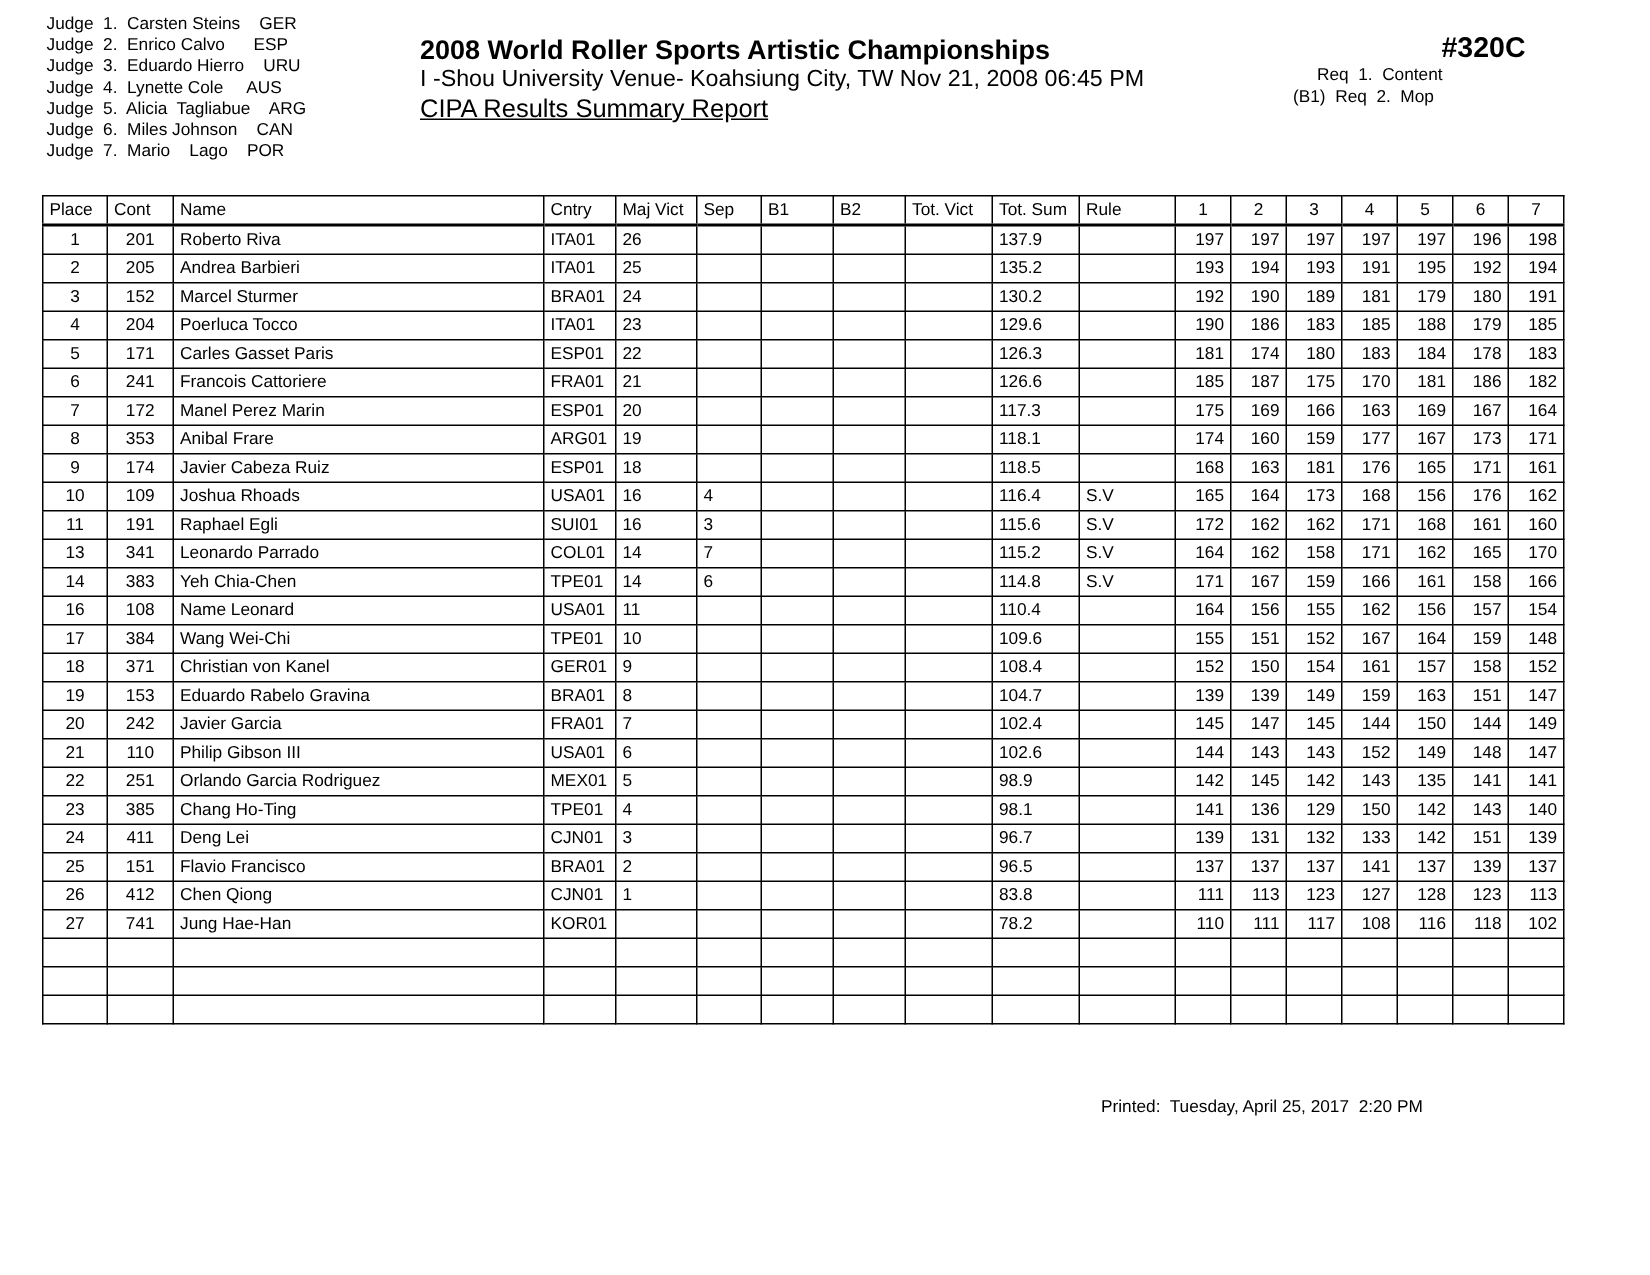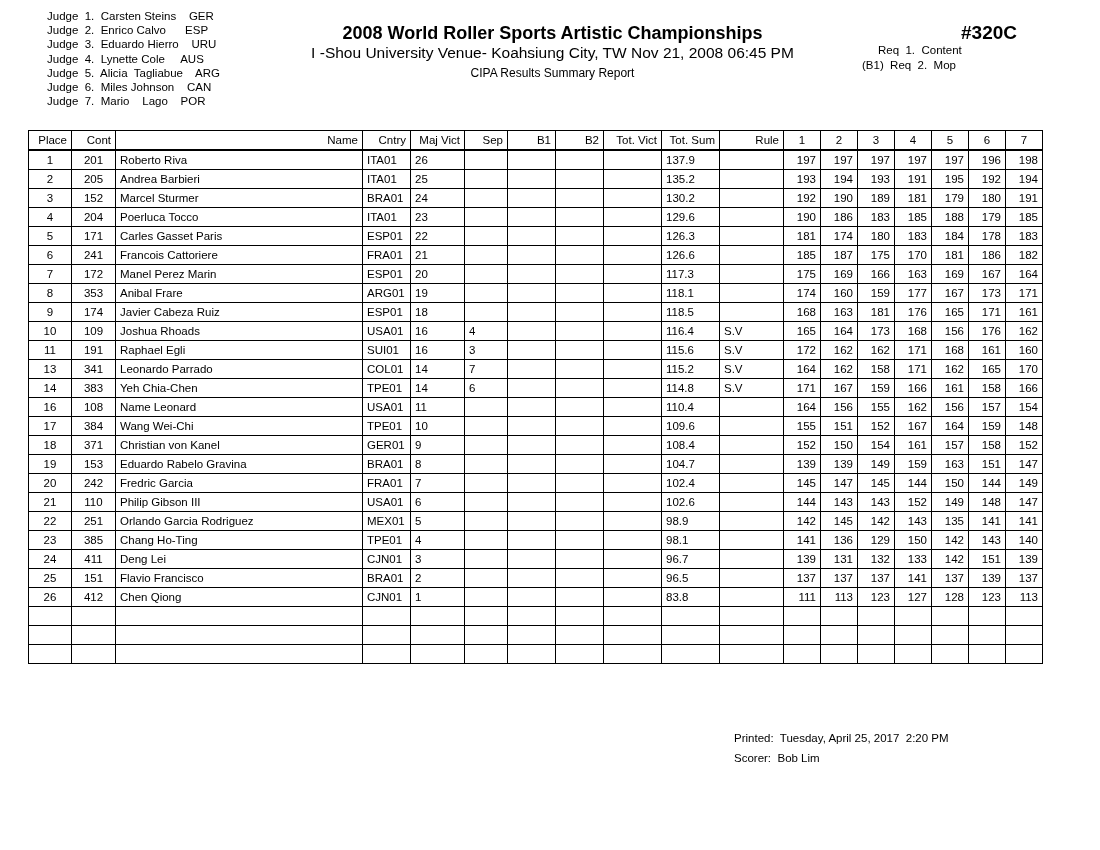--- a/index.html
+++ b/index.html
@@ -1,29 +1,29 @@
 <!DOCTYPE html>
 <html><head>
 <meta charset="utf-8">
 <style>
   html, body { margin:0; padding:0; background:#ffffff; }
   body { width:1100px; height:850px; position:relative; font-family:"Liberation Sans", sans-serif; color:#000; overflow:hidden; }
   .judges { position:absolute; left:31px; top:9px; font-size:11.5px; line-height:14.2px; }
-  .judges div { white-space:pre;margin-left:16px; }
-  .title-block { position:absolute; left:280px; top:22px; width:545px; text-align:center; }
+  .judges div { white-space:pre; }
+  .title-block { position:absolute; left:280px; top:22px; width:545px; text-align:left; }
   .t1 { font-size:18px; font-weight:bold; line-height:22px; }
   .t2 { font-size:15.5px; line-height:18px; }
   .t3 { font-size:20px; font-weight:bold; line-height:26px; }
-  .t4 { font-size:12px; line-height:22px; }
+  .t4 { font-size:17px; line-height:22px;text-decoration:underline; }
   .event-num { position:absolute; left:961px; top:22px; font-size:19px; font-weight:bold; }
   .reqs { position:absolute; left:862px; top:43px; font-size:11.5px; line-height:14.5px; }
   .reqs div { white-space:pre; }
   table.results { position:absolute; left:28px; top:130px; border-collapse:collapse; font-size:11.5px; border:1.5px solid #000; }
   table.results th, table.results td { border:1px solid #000; height:18px; padding:0 4px; white-space:nowrap; font-weight:normal; }
-  table.results thead th { border-bottom:2px solid #000; text-align:right; height:18px; }
+  table.results thead th { border-bottom:2px solid #000; text-align:left; height:18px; }
   table.results thead th.jud { text-align:center; }
   td.c { text-align:center; }
   td.l { text-align:left; }
   td.r { text-align:right; }
   td.mv { padding-left:10px; }
   td.sep { padding-left:14px; }
   .footer { position:absolute; left:690px; top:728px; font-size:11.5px; line-height:20px; }
   .footer div { white-space:pre;padding-left:44px; }
 </style>
 </head>
@@ -431,21 +431,21 @@
         <td class="r">139</td>
         <td class="r">149</td>
         <td class="r">159</td>
         <td class="r">163</td>
         <td class="r">151</td>
         <td class="r">147</td>
       </tr>
       <tr>
         <td class="c">20</td>
         <td class="c">242</td>
-        <td class="l">Fredric Garcia</td>
+        <td class="l">Javier Garcia</td>
         <td class="l">FRA01</td>
         <td class="l mv">7</td>
         <td class="l sep"></td>
         <td class="l"></td>
         <td class="l"></td>
         <td class="l"></td>
         <td class="l">102.4</td>
         <td class="l"></td>
         <td class="r">145</td>
         <td class="r">147</td>
@@ -569,20 +569,40 @@
         <td class="l"></td>
         <td class="r">111</td>
         <td class="r">113</td>
         <td class="r">123</td>
         <td class="r">127</td>
         <td class="r">128</td>
         <td class="r">123</td>
         <td class="r">113</td>
       </tr>
       <tr>
+        <td class="c">27</td>
+        <td class="c">741</td>
+        <td class="l">Jung Hae-Han</td>
+        <td class="l">KOR01</td>
+        <td class="l mv"></td>
+        <td class="l sep"></td>
+        <td class="l"></td>
+        <td class="l"></td>
+        <td class="l"></td>
+        <td class="l">78.2</td>
+        <td class="l"></td>
+        <td class="r">110</td>
+        <td class="r">111</td>
+        <td class="r">117</td>
+        <td class="r">108</td>
+        <td class="r">116</td>
+        <td class="r">118</td>
+        <td class="r">102</td>
+      </tr>
+      <tr>
         <td></td>
         <td></td>
         <td></td>
         <td></td>
         <td></td>
         <td></td>
         <td></td>
         <td></td>
         <td></td>
         <td></td>
@@ -633,14 +653,13 @@
         <td></td>
         <td></td>
         <td></td>
         <td></td>
       </tr>
     </tbody>
 </table>
 
 <div class="footer">
   <div>Printed:  Tuesday, April 25, 2017  2:20 PM</div>
-  <div>Scorer:  Bob Lim</div>
 </div>
 
 </body></html>

